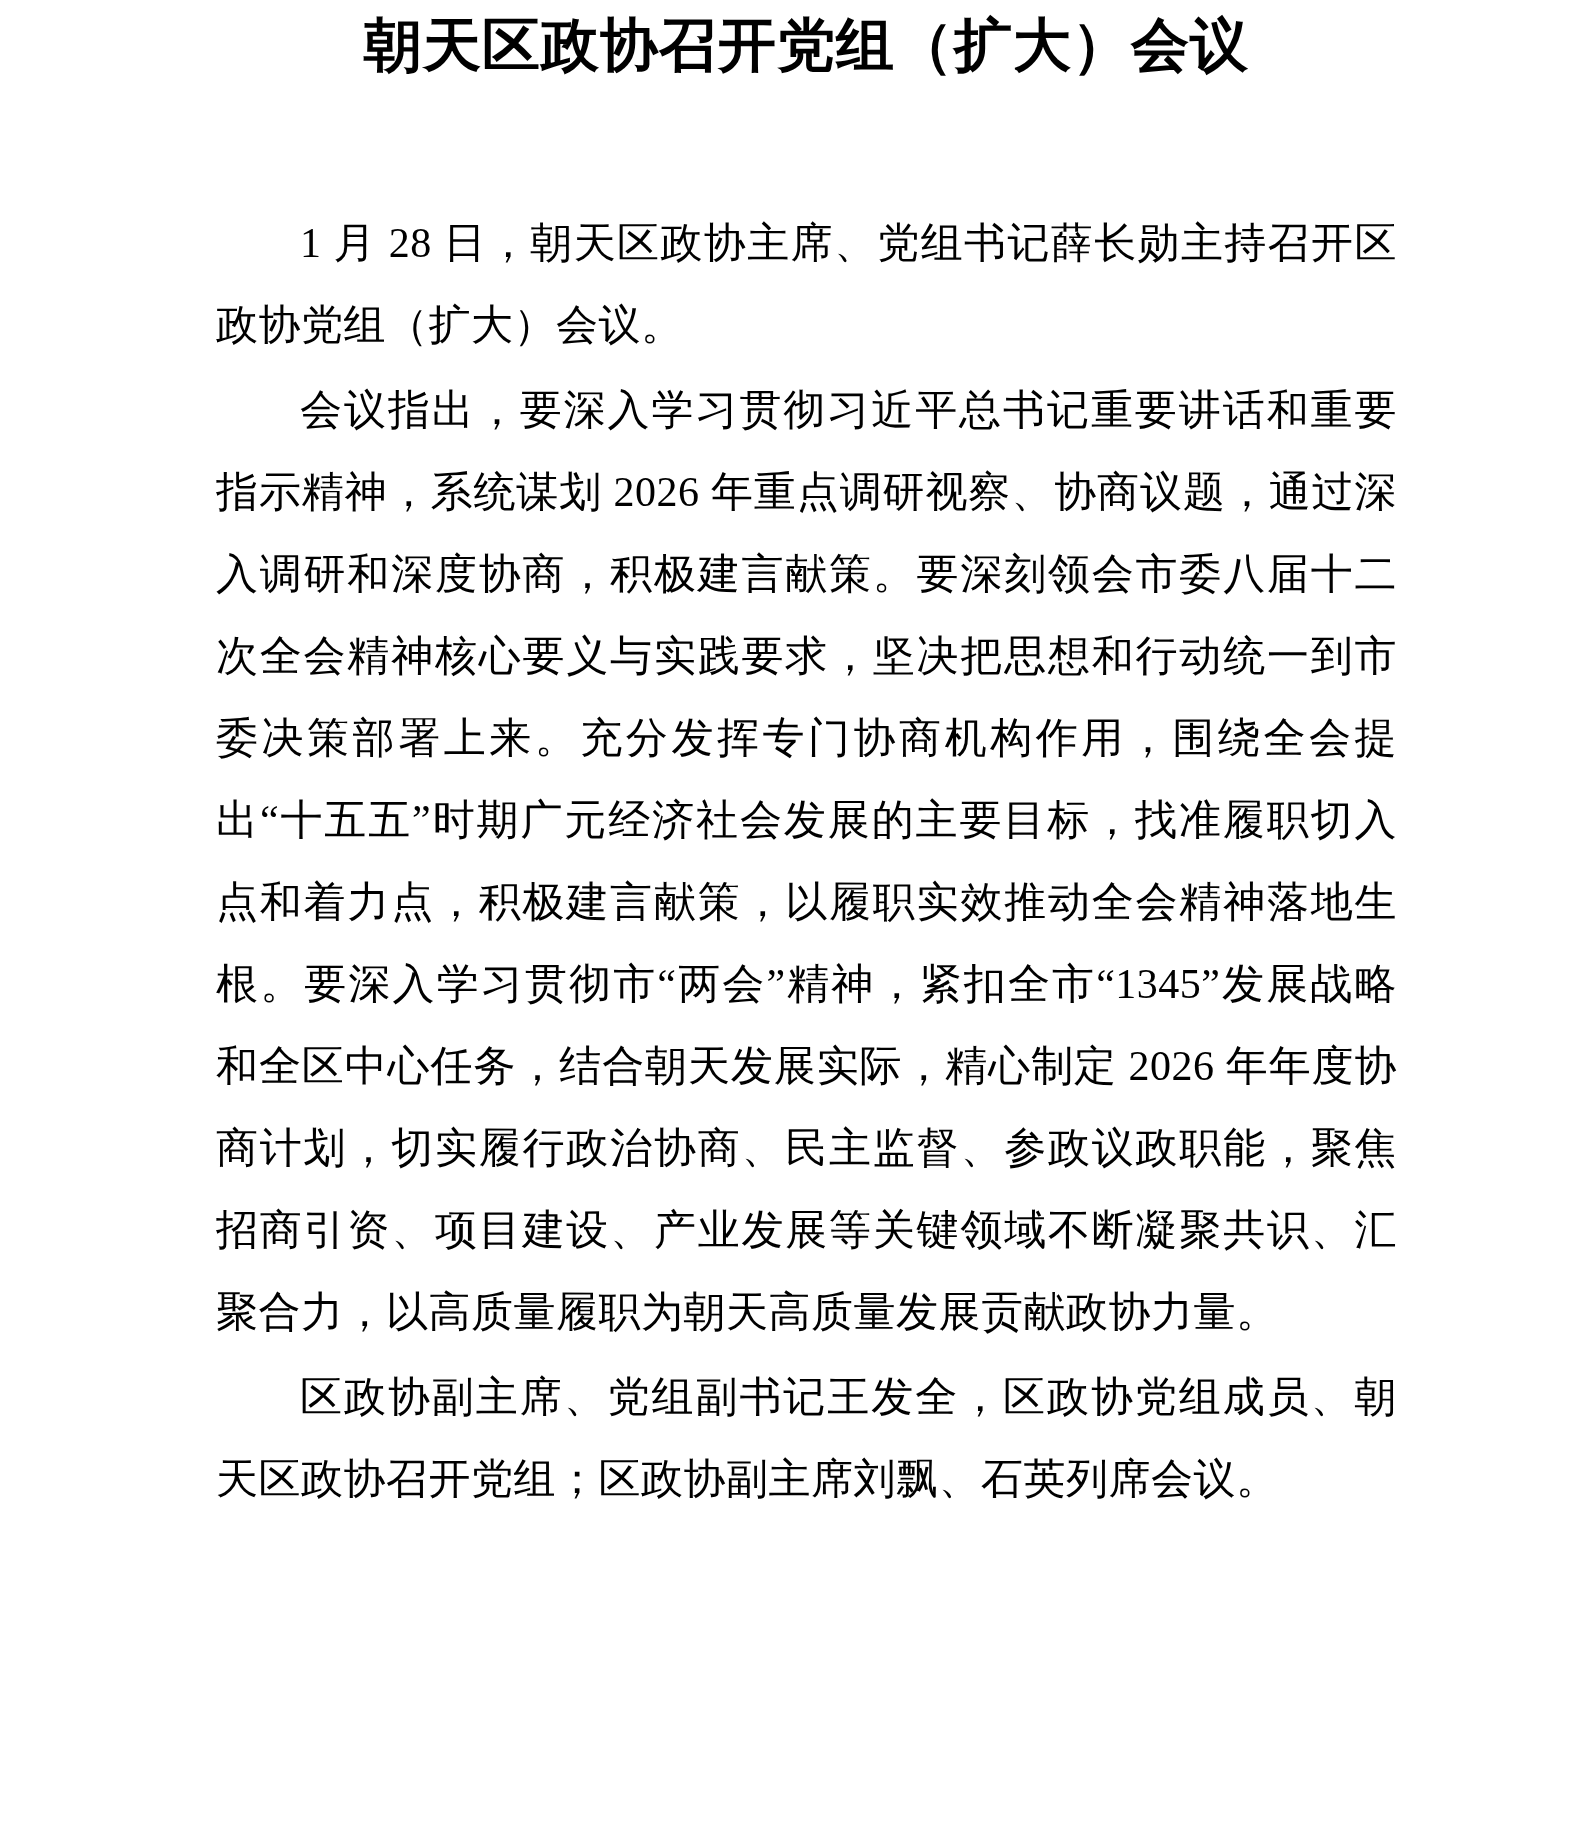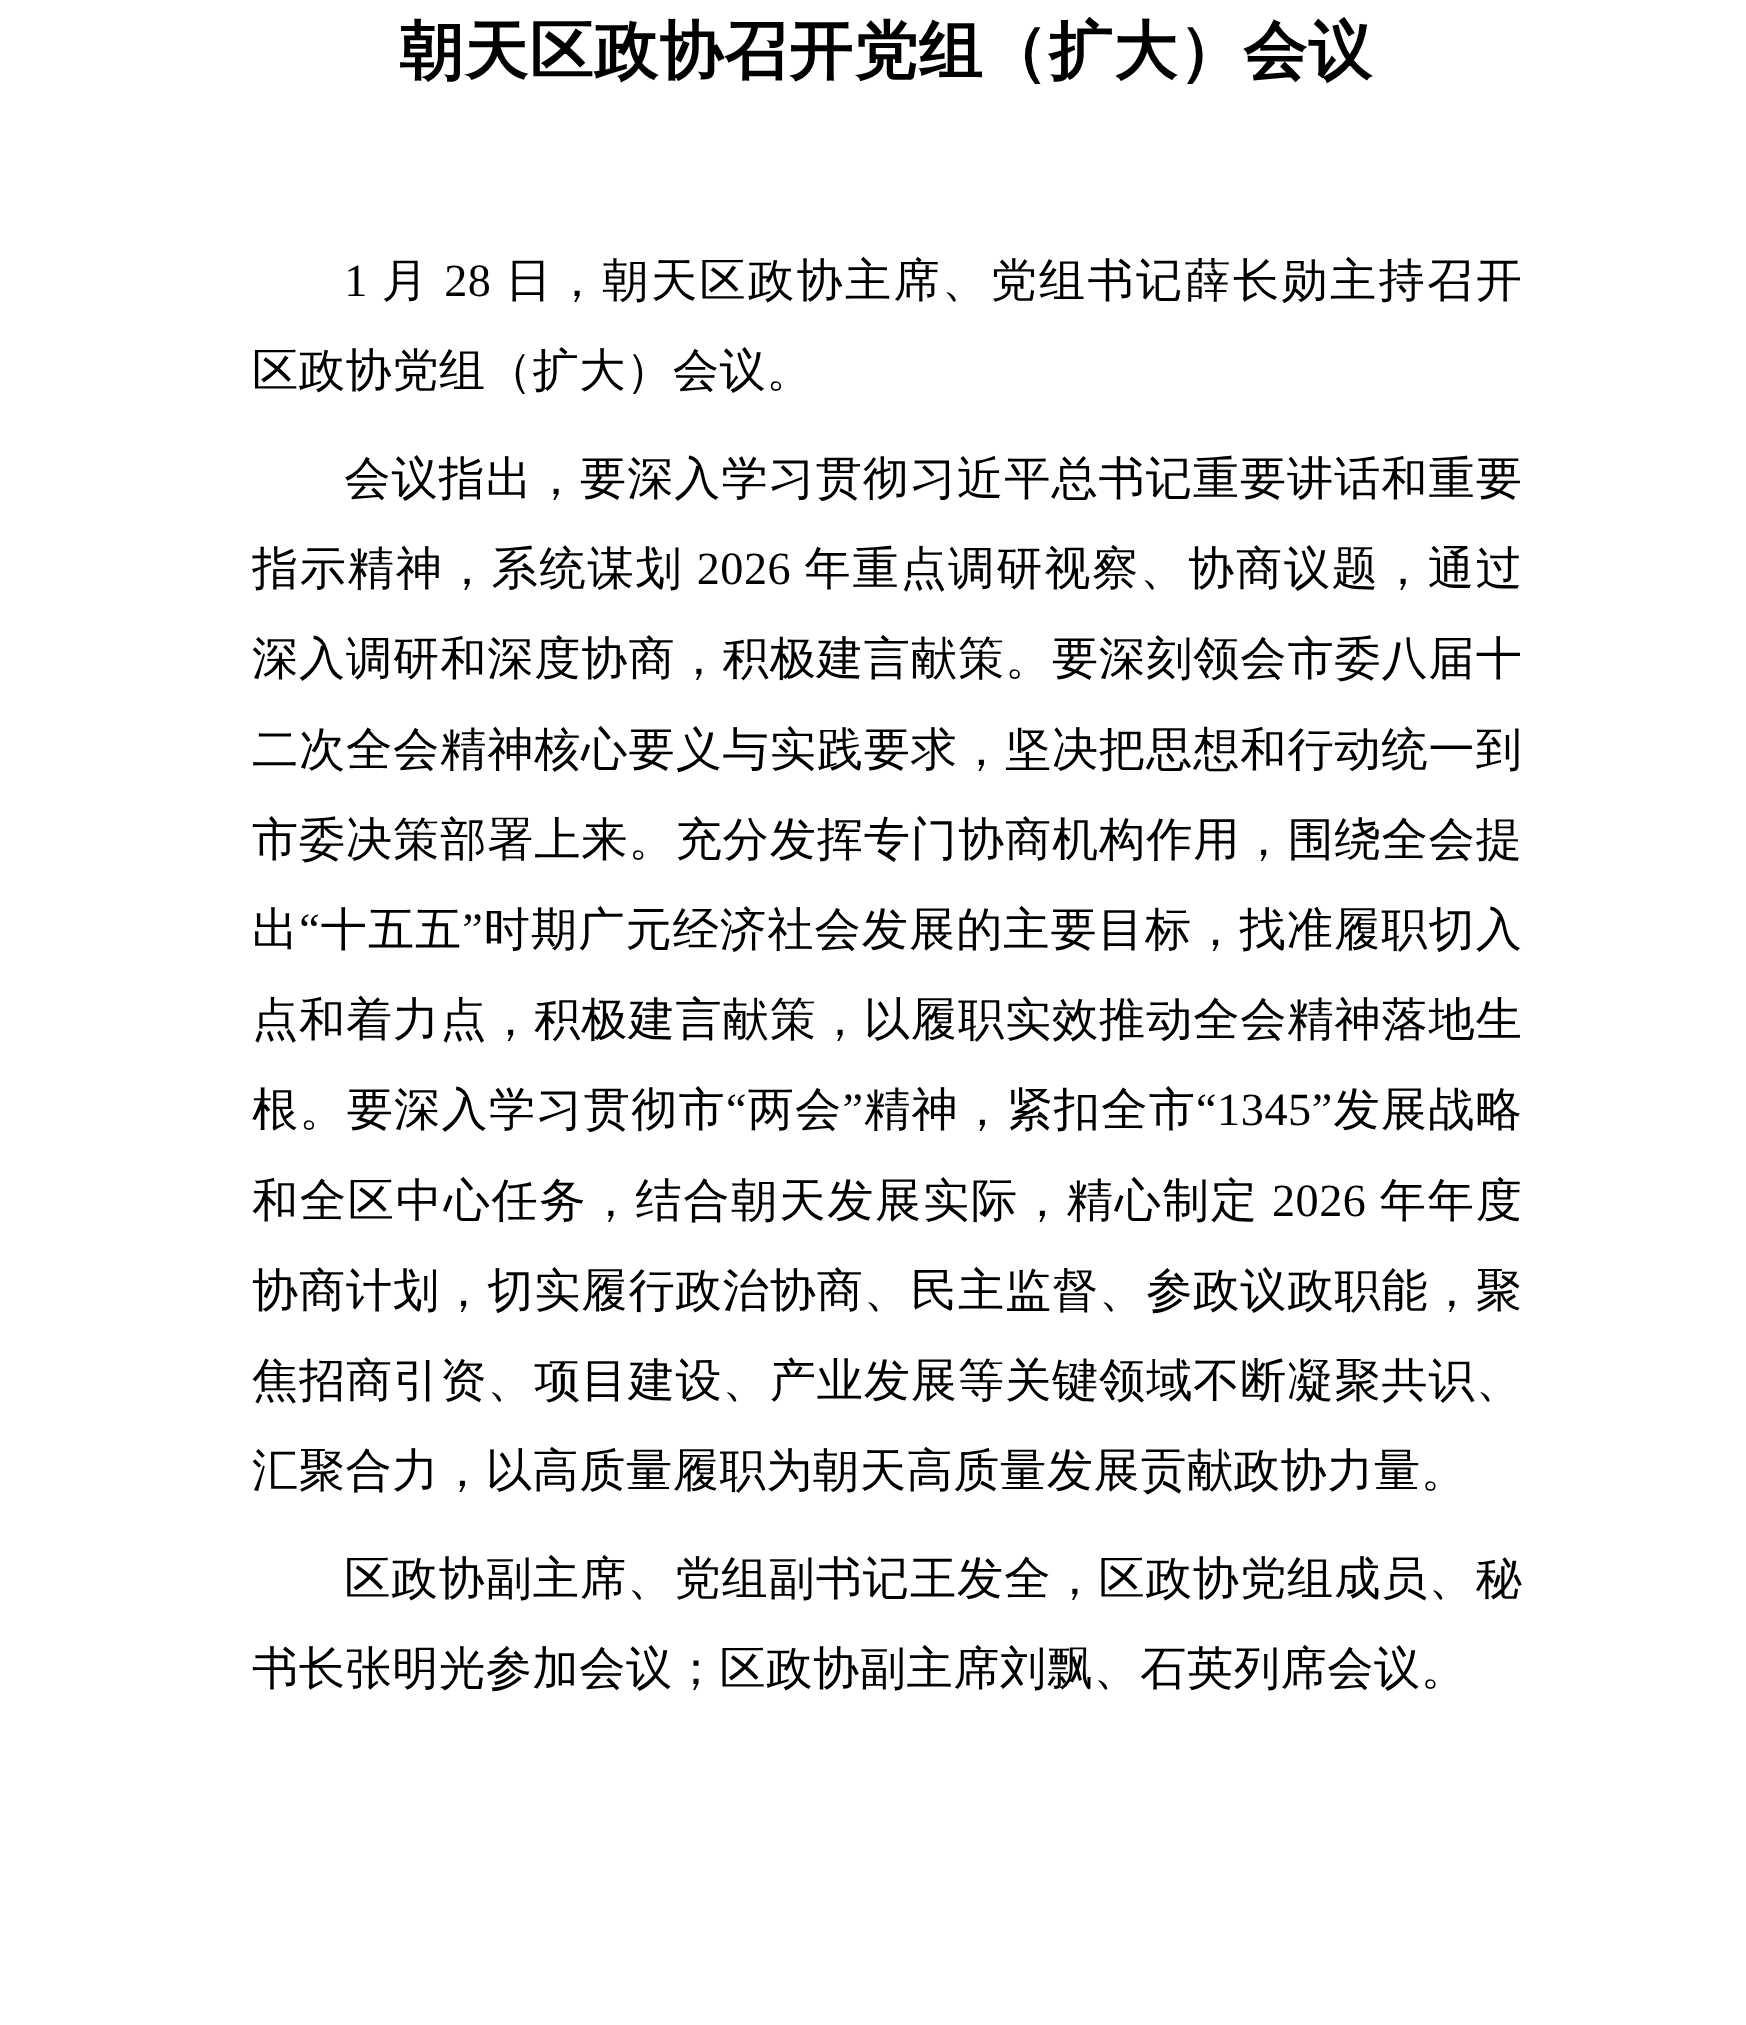--- a/index.html
+++ b/index.html
@@ -40,31 +40,31 @@
     position: absolute;
     top: 199px;
     left: 213px;
     width: 1187px;
     font-size: 42px;
     line-height: 82px;
     text-align: justify;
     letter-spacing: 0.5px;
   }
   .doc-body p {
-    margin: 16px;
+    margin: 3px;
     padding: 0;
     text-indent: 84px;
   }
 </style>
 </head>
 <body>
 
 <div class="page">
 
   <h1 class="doc-title">朝天区政协召开党组（扩大）会议</h1>
 
   <div class="doc-body">
     <p>1 月 28 日，朝天区政协主席、党组书记薛长勋主持召开区政协党组（扩大）会议。</p>
     <p>会议指出，要深入学习贯彻习近平总书记重要讲话和重要指示精神，系统谋划 2026 年重点调研视察、协商议题，通过深入调研和深度协商，积极建言献策。要深刻领会市委八届十二次全会精神核心要义与实践要求，坚决把思想和行动统一到市委决策部署上来。充分发挥专门协商机构作用，围绕全会提出“十五五”时期广元经济社会发展的主要目标，找准履职切入点和着力点，积极建言献策，以履职实效推动全会精神落地生根。要深入学习贯彻市“两会”精神，紧扣全市“1345”发展战略和全区中心任务，结合朝天发展实际，精心制定 2026 年年度协商计划，切实履行政治协商、民主监督、参政议政职能，聚焦招商引资、项目建设、产业发展等关键领域不断凝聚共识、汇聚合力，以高质量履职为朝天高质量发展贡献政协力量。</p>
-    <p>区政协副主席、党组副书记王发全，区政协党组成员、秘书长张明光参加会议；区政协副主席刘飘、石英列席会议。</p>
+    <p>区政协副主席、党组副书记王发全，区政协党组成员、朝天区政协召开党组；区政协副主席刘飘、石英列席会议。</p>
   </div>
 
 </div>
 
 </body></html>

